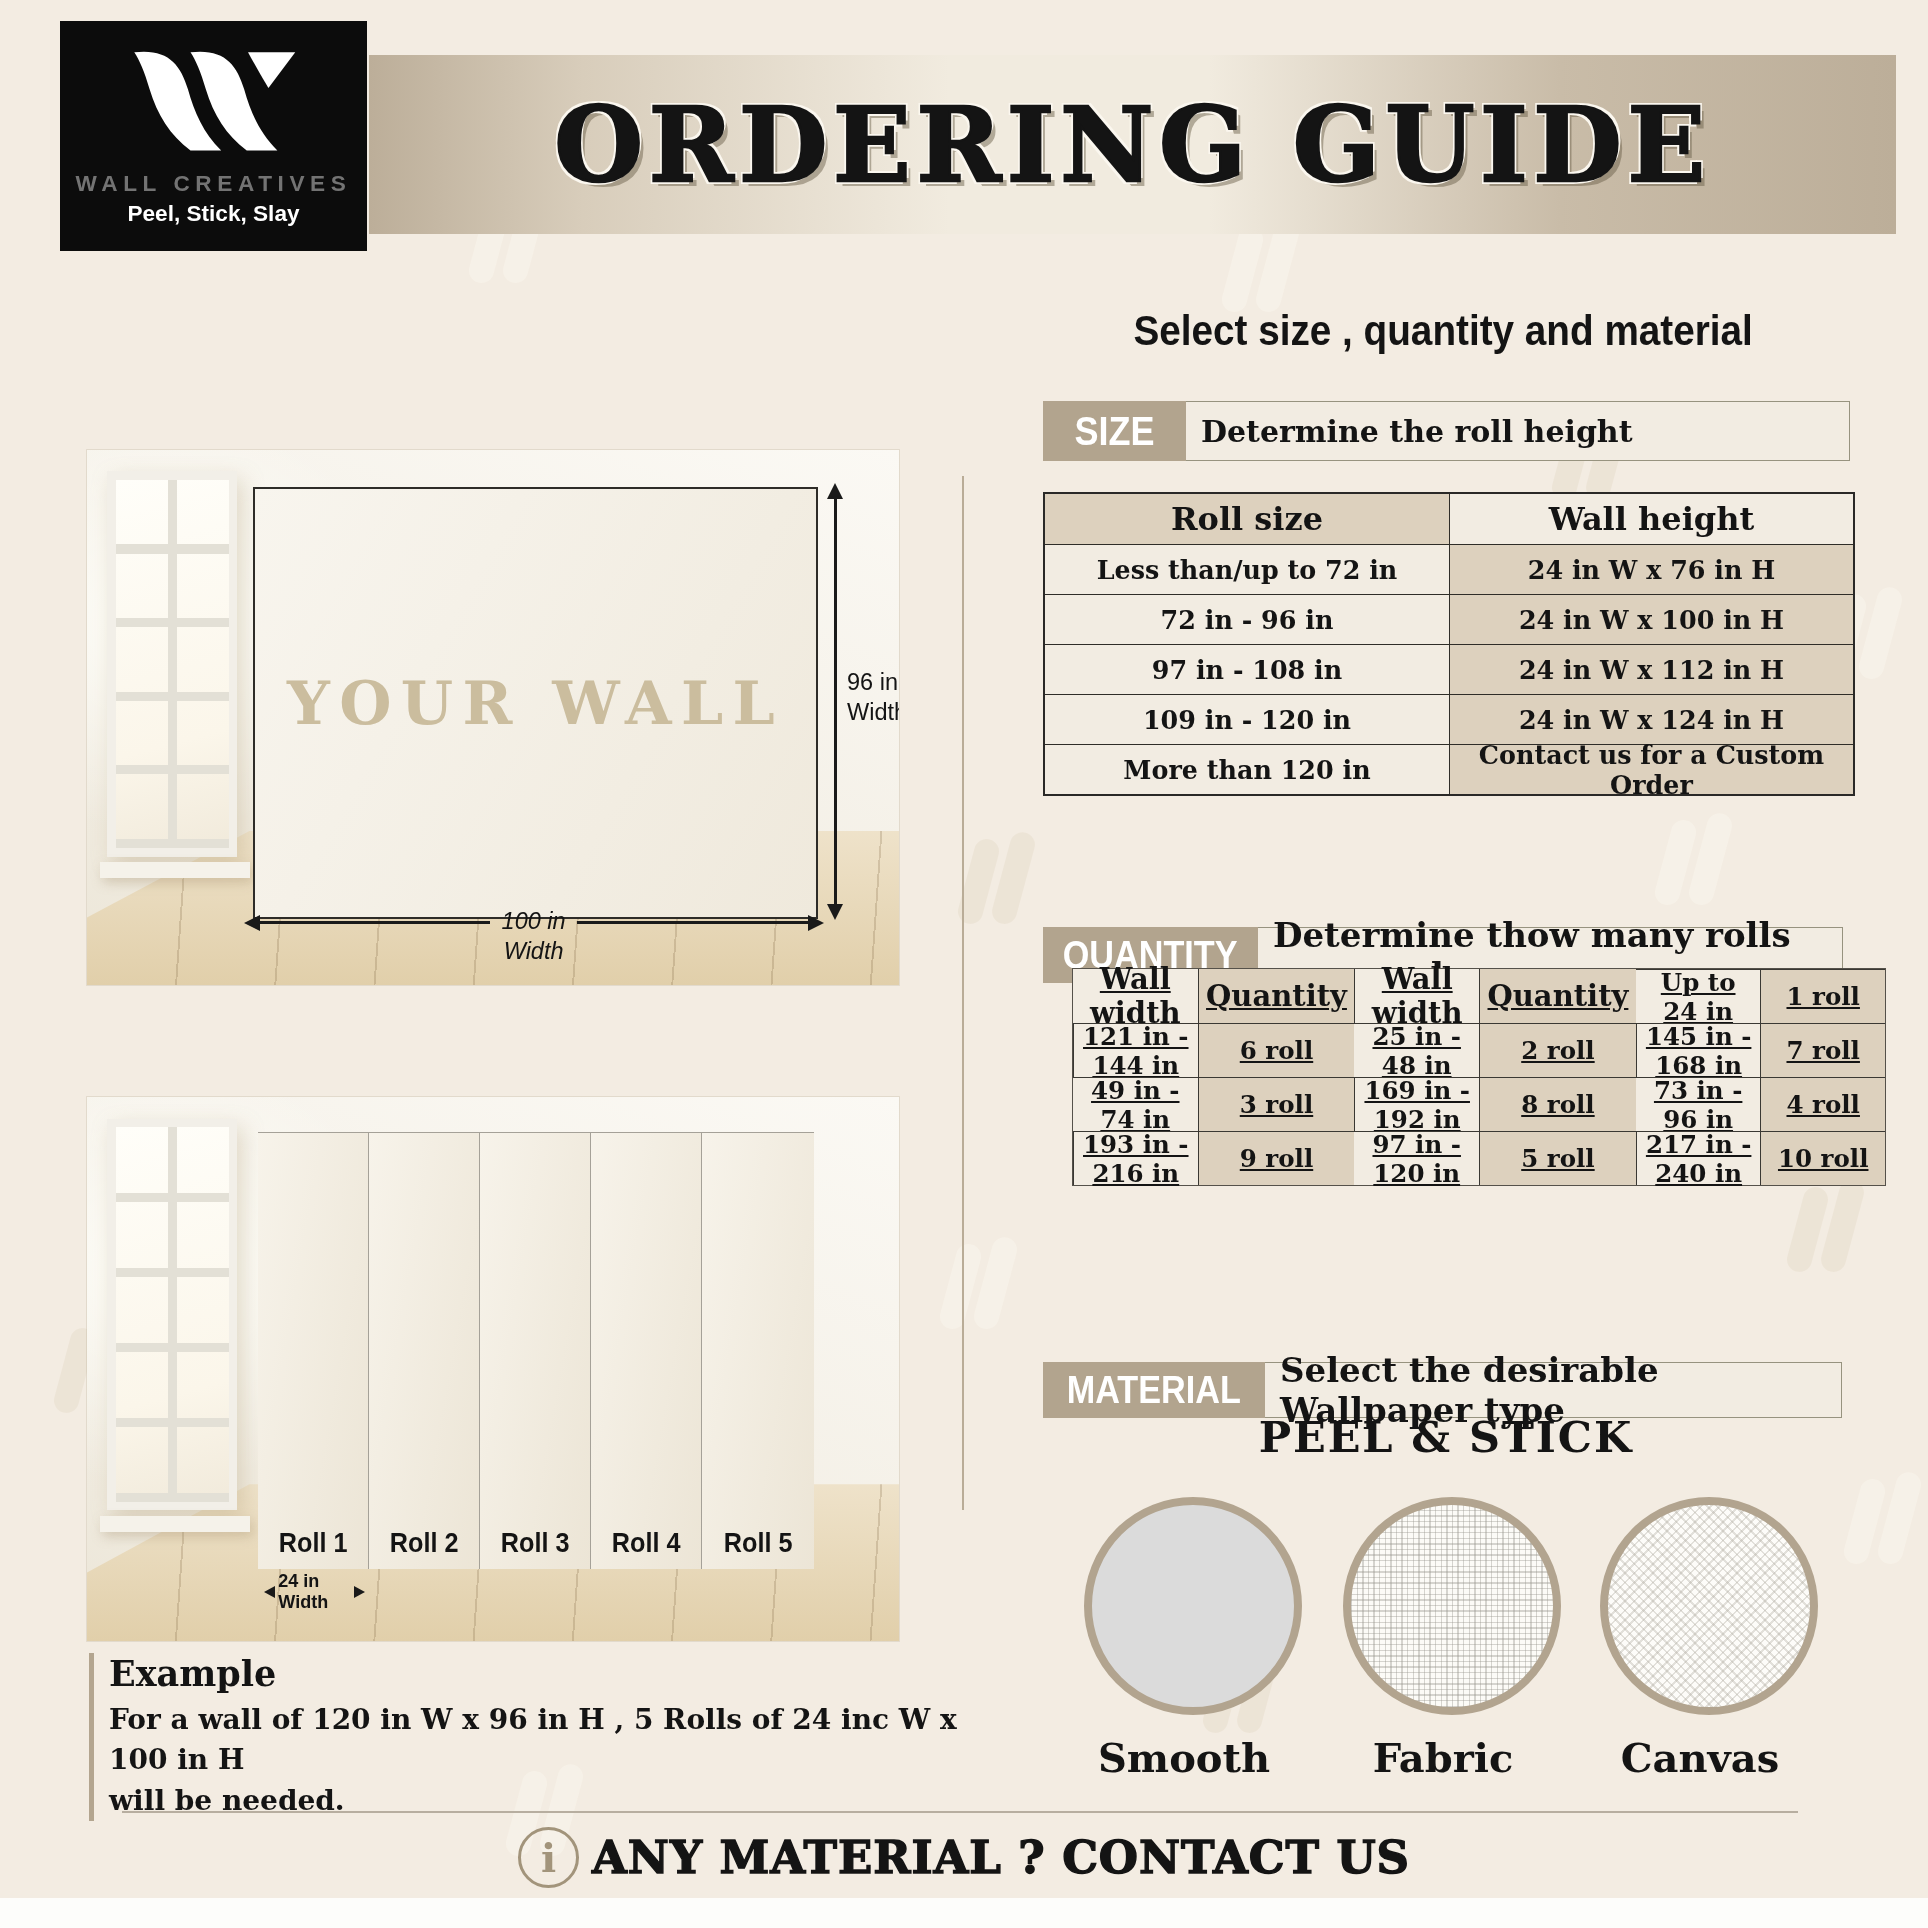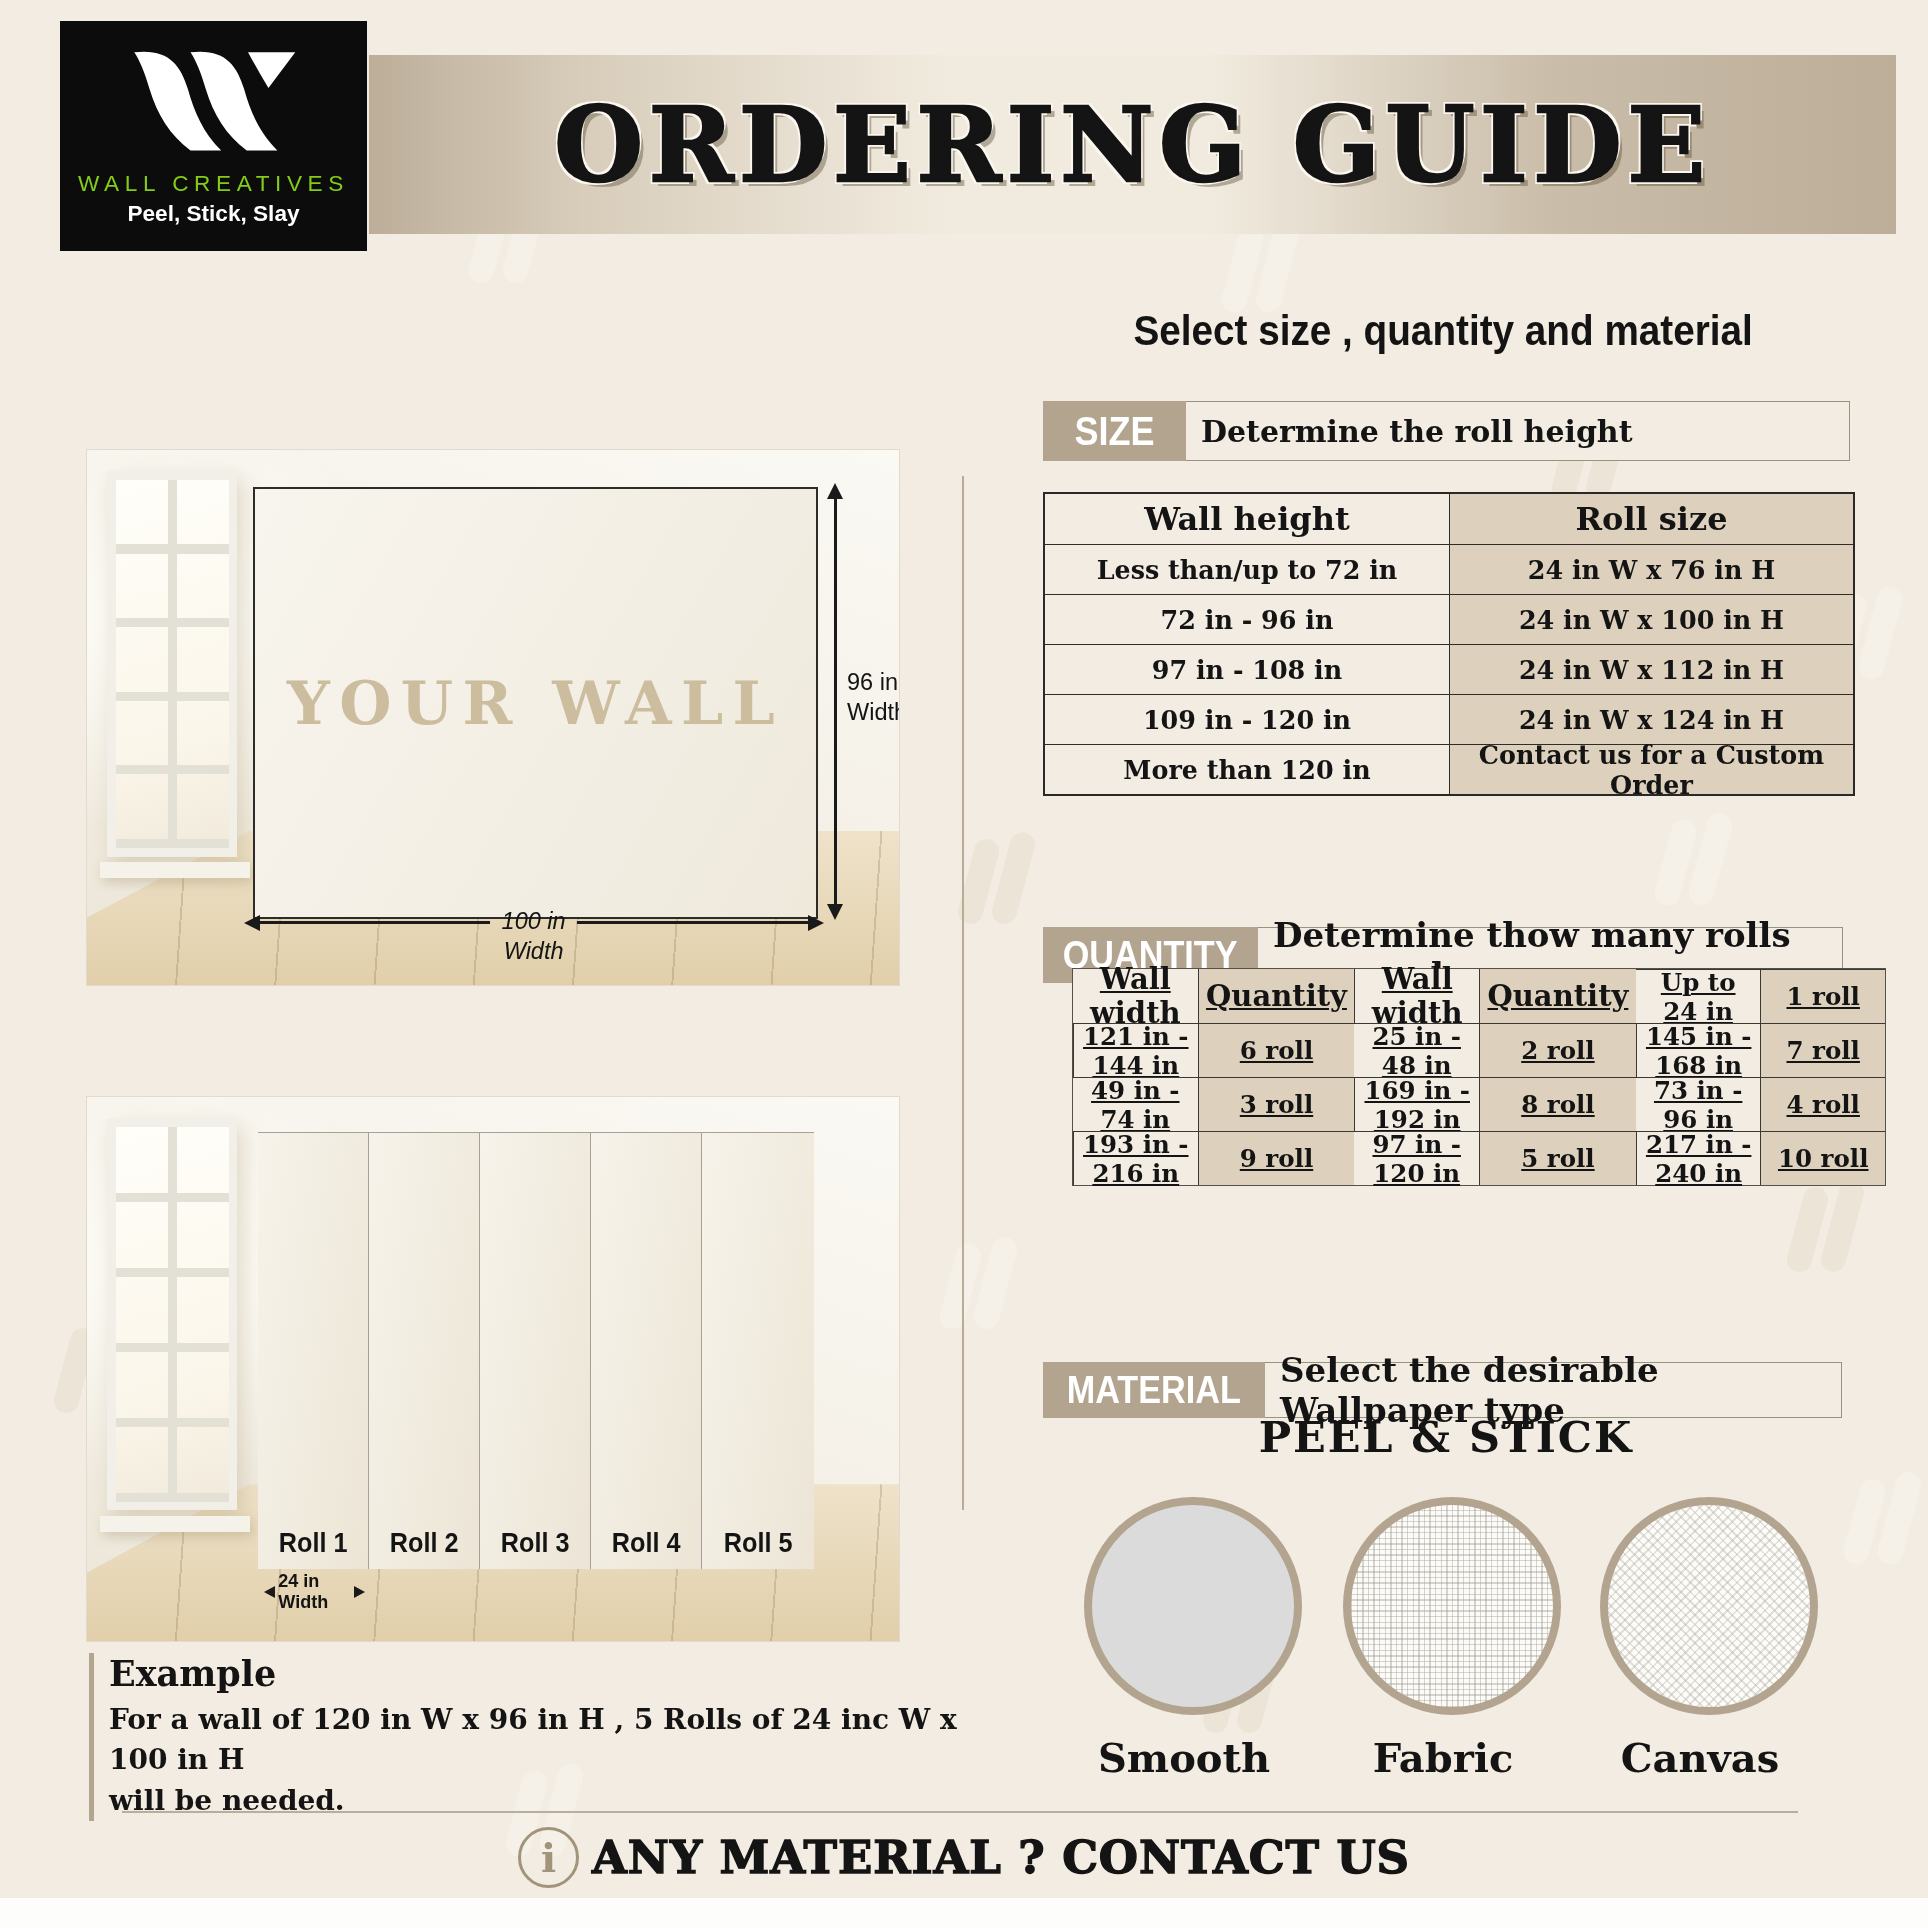--- a/index.html
+++ b/index.html
@@ -14,21 +14,21 @@
   .wm::before,.wm::after{content:"";position:absolute;background:#faf6ed;border-radius:13px;}
   .wm::before{left:5.6px;top:9.4px;width:24.5px;height:87px;transform:rotate(15deg);}
   .wm::after{left:41px;top:1.9px;width:24.5px;height:94px;transform:rotate(15deg);}
   .wm.d{opacity:.5;}
   .wm.d::before,.wm.d::after{background:#e7ddcc;}
 
   
   .logo-box{position:absolute;left:60px;top:21px;width:307px;height:230px;background:#0c0c0c;
             display:flex;flex-direction:column;align-items:center;justify-content:flex-start;}
   .monogram{margin-top:7.5px;height:141px;display:flex;align-items:center;}
-  .brand-name{color:#84cc16;font-size:22.6px;letter-spacing:5.6px;margin-top:1.9px;white-space:nowrap;}
+  .brand-name{color:#737373;font-size:22.6px;letter-spacing:5.6px;margin-top:1.9px;white-space:nowrap;font-weight:bold;}
   .brand-tagline{color:#fff;font-size:22.6px;margin-top:3.8px;font-weight:bold;}
   .banner{position:absolute;left:369px;top:55px;width:1527px;height:179px;
           background:linear-gradient(90deg,#bcae99 0%,#d8cdbb 14%,#f1ebdf 38%,#f1ebdf 55%,#c9bca8 78%,#bcae99 100%);
           display:flex;align-items:center;justify-content:center;}
   .page-title{font-family:"DejaVu Serif","Liberation Serif",serif;font-weight:bold;font-size:102px;
               letter-spacing:5.6px;color:#141414;-webkit-text-stroke:2.4px #141414;
               text-shadow:-2.8px -2.8px 0 #fbf7ef,2.8px -2.8px 0 #fbf7ef,-2.8px 2.8px 0 #fbf7ef,4.7px 4.7px 0 rgba(100,88,66,.45);
               white-space:nowrap;}
 
   
@@ -268,22 +268,22 @@
       <span class="cond">Select size , quantity and material</span>
     </div>
 
     <div class="band" id="size-band">
       <div class="badge">
           <span class="cond">SIZE</span>
         </div>
       <div class="band-title">Determine the roll height</div>
     </div>
     <div class="grid-table" id="size-table">
+      <div class="c hdr tan">Roll size</div>
       <div class="c hdr cream">Wall height</div>
-      <div class="c hdr tan">Roll size</div>
       <div class="c cream">Less than/up to 72 in</div>
       <div class="c tan">24 in W x 76 in H</div>
       <div class="c cream">72 in - 96 in</div>
       <div class="c tan">24 in W x 100 in H</div>
       <div class="c cream">97 in - 108 in</div>
       <div class="c tan">24 in W x 112 in H</div>
       <div class="c cream">109 in - 120 in</div>
       <div class="c tan">24 in W x 124 in H</div>
       <div class="c cream">More than 120 in</div>
       <div class="c tan">Contact us for a Custom Order</div>

